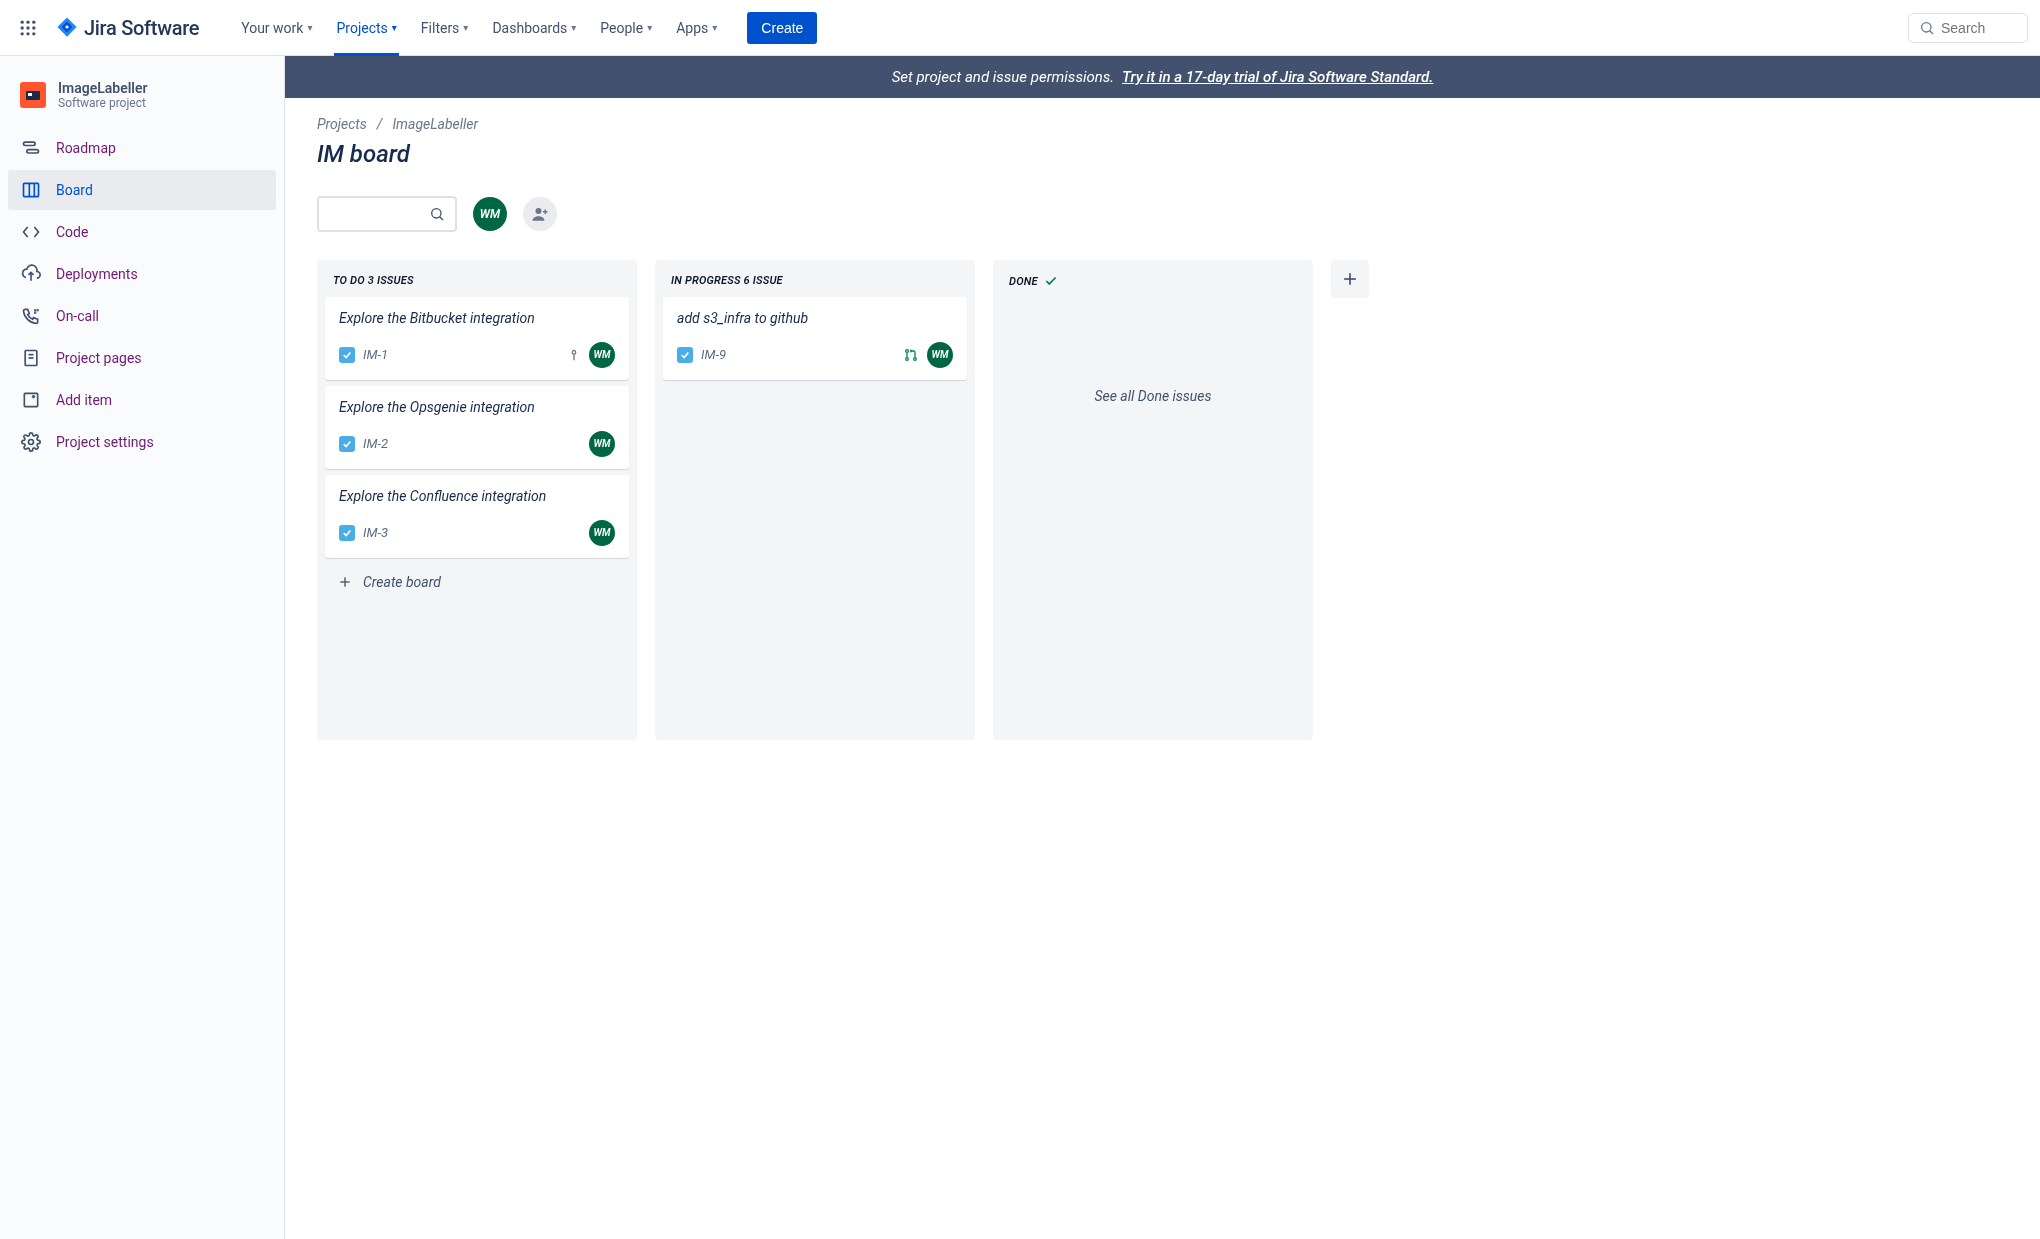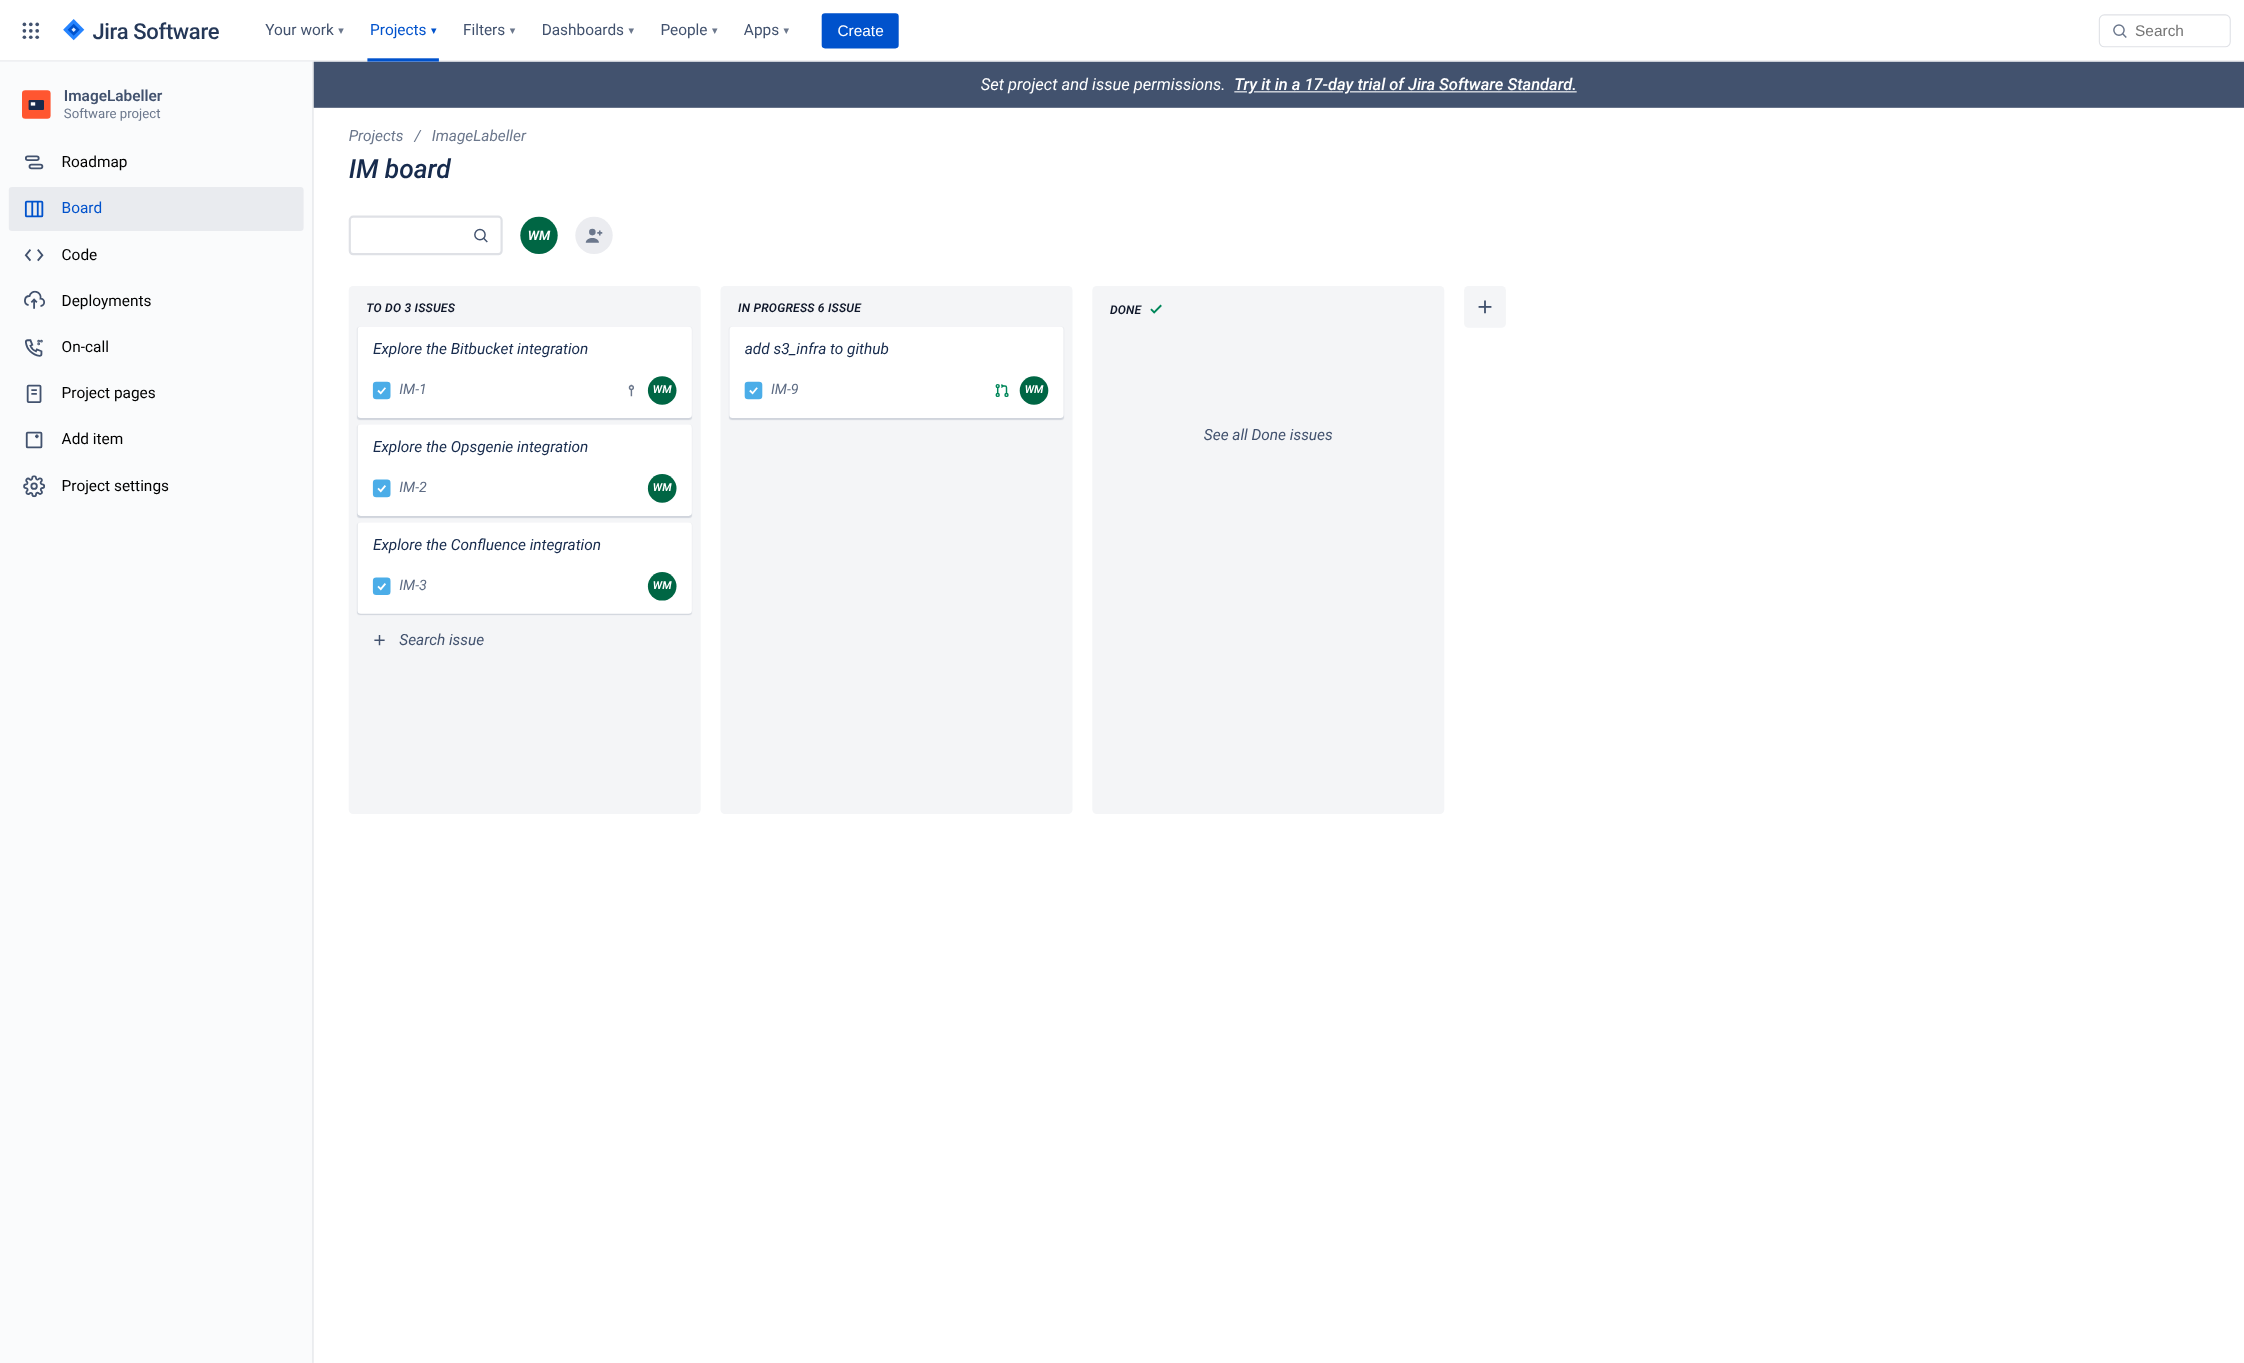--- a/index.html
+++ b/index.html
@@ -26,21 +26,21 @@
 
 .layout { display: flex; height: calc(100vh - 56px); }
 
 
 .sidebar { width: 285px; background: #FAFBFC; border-right: 1px solid #dfe1e6; padding: 20px 8px; }
 .project-header { display: flex; align-items: center; gap: 12px; padding: 4px 12px 18px 12px; }
 .project-avatar { width: 26px; height: 26px; background: #FF5630; border-radius: 3px; display: flex; align-items: center; justify-content: center; }
 .project-meta .proj-name { font-size: 14px; font-weight: 600; color: #42526E; }
 .project-meta .proj-type { font-size: 12px; color: #6B778C; }
 .sidebar-items { display: flex; flex-direction: column; gap: 2px; }
-.sb-item { display: flex; align-items: center; gap: 14px; height: 40px; padding: 0 12px; border-radius: 3px; cursor: pointer; font-size: 14px; color: #000000; }
+.sb-item { display: flex; align-items: center; gap: 14px; height: 40px; padding: 0 12px; border-radius: 3px; cursor: pointer; font-size: 14px; color: #701a75; }
 .sb-item.active { background: #E9EBEF; color: #0052CC; }
 .sb-item .icon { width: 22px; display: flex; align-items: center; justify-content: center; }
 
 
 .main { flex: 1; overflow: auto; font-style: italic; }
 .banner { background: #42526E; color: #fff; padding: 12px 24px; font-size: 15px; display: flex; justify-content: center; gap: 8px; }
 .banner a { color: #fff; text-decoration: underline; font-weight: 500; }
 .content { padding: 18px 0 24px 32px; }
 .breadcrumb { font-size: 14px; color: #6B778C; display: flex; gap: 10px; align-items: center; }
 .breadcrumb .sep { color: #6B778C; }
@@ -321,21 +321,21 @@
                 <div class="avatar-sm">WM</div>
               </div>
             </div>
           </div>
 
           <div class="create-issue">
             <svg width="16" height="16" viewBox="0 0 24 24" fill="none" stroke="#42526E" stroke-width="2">
                 <line x1="12" y1="5" x2="12" y2="19"></line>
                 <line x1="5" y1="12" x2="19" y2="12"></line>
               </svg>
-            <span>Search issue</span>
+            <span>Create board</span>
           </div>
         </div>
 
         <div class="col">
           <div class="col-header">IN PROGRESS 6 ISSUE</div>
 
           <div class="card">
             <div class="card-title">add s3_infra to github</div>
             <div class="card-footer">
               <div class="card-key">

